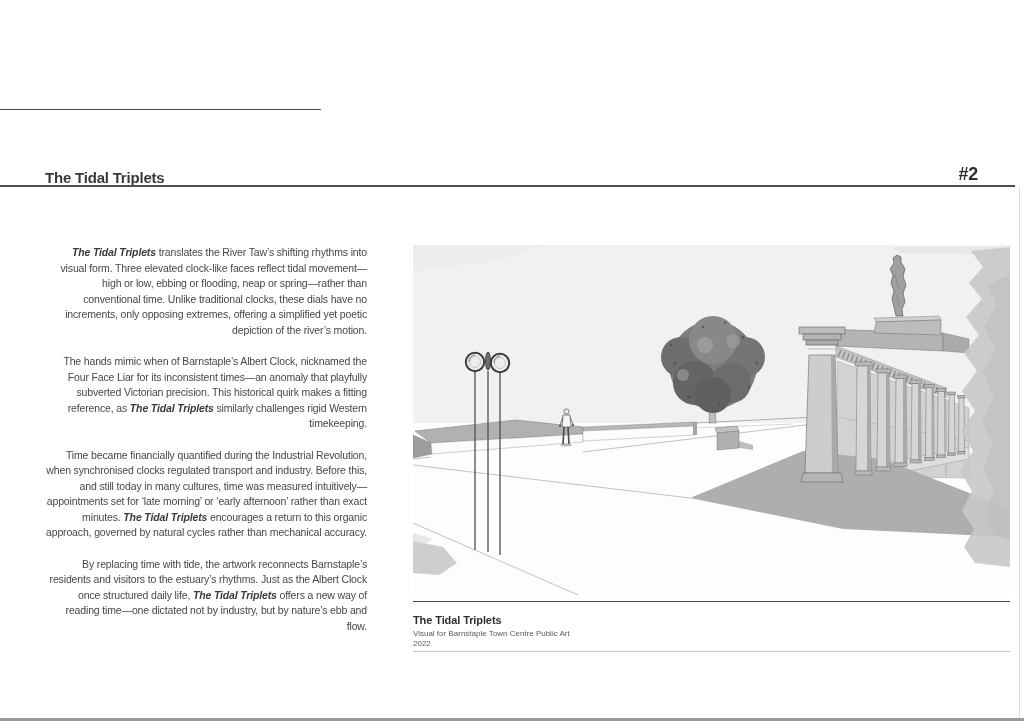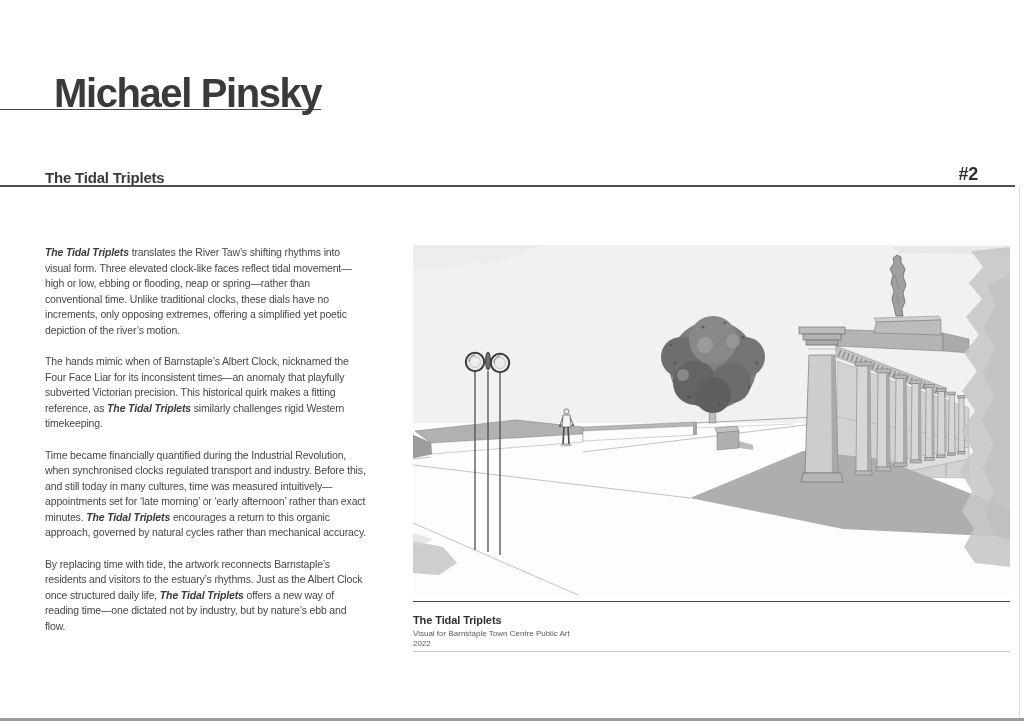--- a/index.html
+++ b/index.html
@@ -17,42 +17,41 @@
     font-size:15px;font-weight:bold;color:#3a3a3a;letter-spacing:-0.2px;
   }
   .page-number{
     position:absolute;right:46px;top:164px;margin:0;
     font-size:18px;font-weight:bold;color:#2f2f2f;letter-spacing:-0.3px;
   }
   .section-rule{position:absolute;left:0;top:185px;width:1015px;height:1.5px;background:#4f4f4f;}
   .right-edge-line{position:absolute;left:1019px;top:186px;width:1px;height:534px;background:#dedede;}
   .body-col{
     position:absolute;left:45px;top:245px;width:322px;
-    font-size:10.5px;line-height:15.5px;color:#474747;letter-spacing:-0.15px;
+    font-size:10.5px;line-height:15.5px;color:#474747;letter-spacing:-0.15px;text-align:right;
   }
   .body-col p{margin:0 0 16px 0;}
   .em-title{font-weight:bold;font-style:italic;color:#3a3a3a;}
   .artwork{position:absolute;left:413px;top:245px;width:597px;height:350px;}
   .caption-rule-top{position:absolute;left:413px;top:601px;width:597px;height:1.2px;background:#4a4a4a;}
   .caption-title{
     position:absolute;left:413px;top:614px;margin:0;
     font-size:11px;font-weight:bold;color:#2f2f2f;letter-spacing:-0.1px;
   }
   .caption-sub{position:absolute;left:413px;top:629px;margin:0;font-size:8px;color:#5a5a5a;}
   .caption-year{position:absolute;left:413px;top:639px;margin:0;font-size:8px;color:#5a5a5a;}
   .caption-rule-bottom{position:absolute;left:413px;top:651px;width:597px;height:1px;background:#c9c9c9;}
   .bottom-bar{position:absolute;left:0;top:718px;width:1024px;height:2.5px;background:#9b9b9b;}
 </style>
 </head>
 <body>
 
 <div class="page">
 
   <div class="title-rule"></div>
-  <h1 class="artist-name">Michael Pinsky</h1>
 
   <h2 class="section-heading">The Tidal Triplets</h2>
   <div class="page-number">#2</div>
   <div class="section-rule"></div>
   <div class="right-edge-line"></div>
 
   <div class="body-col">
     <p><span class="em-title">The Tidal Triplets</span><span> translates the River Taw’s shifting rhythms into visual form. Three elevated clock-like faces reflect tidal movement—high or low, ebbing or flooding, neap or spring—rather than conventional time. Unlike traditional clocks, these dials have no increments, only opposing extremes, offering a simplified yet poetic depiction of the river’s motion.</span></p>
     <p><span>The hands mimic when of Barnstaple’s Albert Clock, nicknamed the Four Face Liar for its inconsistent times—an anomaly that playfully subverted Victorian precision. This historical quirk makes a fitting reference, as </span><span class="em-title">The Tidal Triplets</span><span> similarly challenges rigid Western timekeeping.</span></p>
     <p><span>Time became financially quantified during the Industrial Revolution, when synchronised clocks regulated transport and industry. Before this, and still today in many cultures, time was measured intuitively—appointments set for ‘late morning’ or ‘early afternoon’ rather than exact minutes. </span><span class="em-title">The Tidal Triplets</span><span> encourages a return to this organic approach, governed by natural cycles rather than mechanical accuracy.</span></p>

